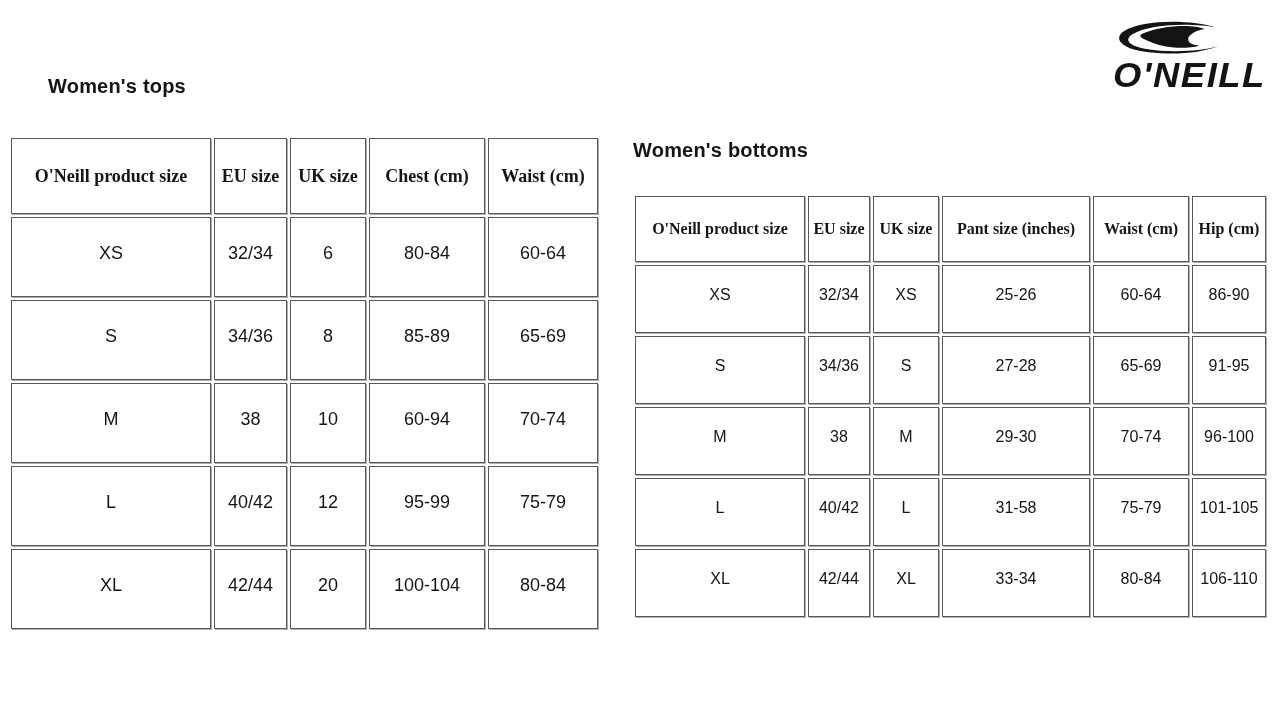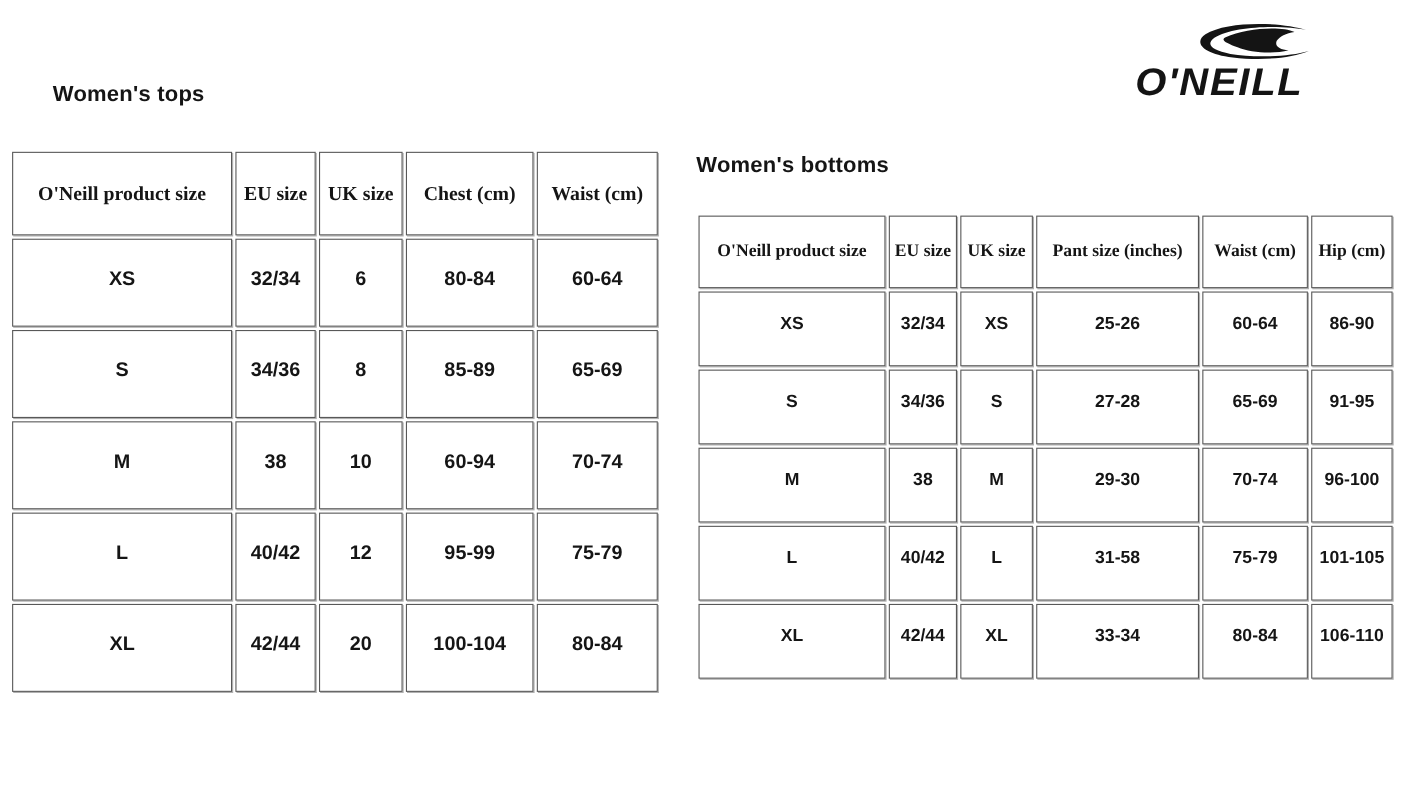--- a/index.html
+++ b/index.html
@@ -31,40 +31,40 @@
   table.size-table td {
     border: 1px solid #585858;
     box-shadow: 1px 1px 0 #b0b0b0;
     background: #ffffff;
     text-align: center;
     vertical-align: middle;
     white-space: nowrap;
     overflow: hidden;
   }
   table.size-table th { font-weight: 700; font-family: Liberation Serif, serif; }
-  table.size-table td { font-weight: 700; padding-bottom: 8px; }
+  table.size-table td { font-weight: 400; padding-bottom: 8px; }
 
   
   #tops-table { left: 8px; top: 135px; width: 593px; }
   #tops-table th, #tops-table td { font-size: 18px; }
   #tops-table th { height: 76px; }
   #tops-table td { height: 80px; }
 
   
   #bottoms-table { left: 632px; top: 193px; width: 637px; }
   #bottoms-table th, #bottoms-table td { font-size: 16px; }
   #bottoms-table th { height: 66px; }
   #bottoms-table td { height: 68px; }
 
   
   #logo {
     position: absolute;
-    left: 1032px; top: 18px;
+    left: 1060px; top: 18px;
     width: 198px;
-    text-align: left;
+    text-align: right;
   }
   #logo-wave {
     display: block;
     width: 108px; height: 42px;
     margin: 0 auto -3px 52px;
   }
   #logo-wordmark {
     display: block;
     font-size: 35px;
     font-weight: 700;

